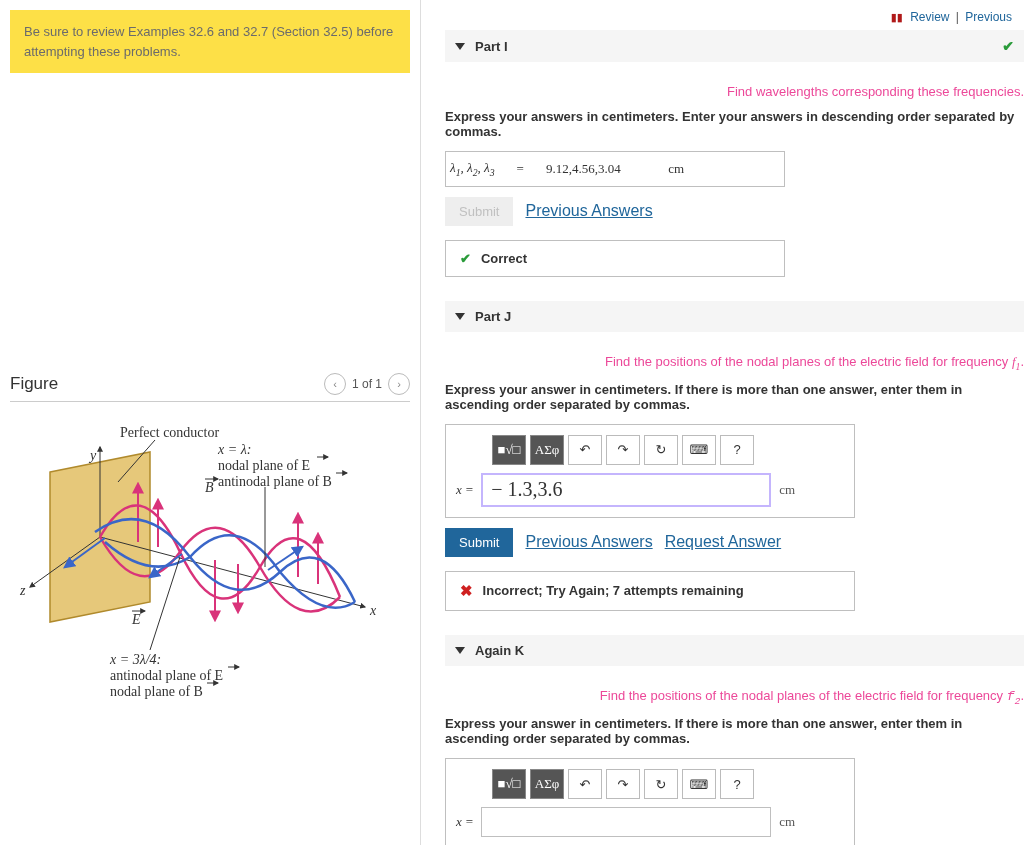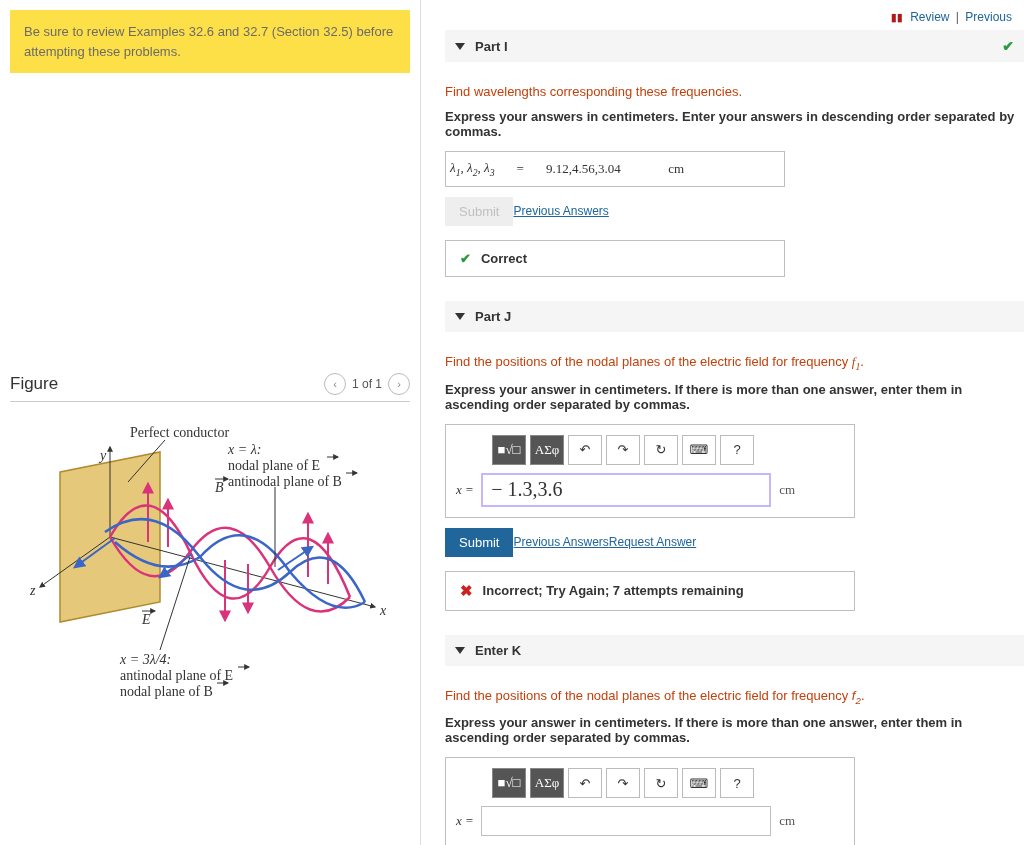--- a/index.html
+++ b/index.html
@@ -13,34 +13,34 @@
   .book-icon { display: inline-block; color: #b01919; margin-right: 4px; font-size: 11px; vertical-align: middle; }
 
   .part-header {
     background: #f5f5f5; padding: 8px 10px; display: flex; align-items: center;
     font-weight: bold; color: #333; margin-top: 6px; position: relative;
   }
   .part-header .chev { width: 0; height: 0; border-left: 5px solid transparent; border-right: 5px solid transparent; border-top: 7px solid #333; margin-right: 10px; }
   .part-header .check-right { margin-left: auto; color: #2a9b3a; font-size: 14px; }
 
   .part-body { padding: 12px 0 18px 0; }
-  .prompt { color: #c2410c; margin: 10px 0; }
+  .prompt { color: #ec4899; margin: 10px 0; text-align: right; }
   .instr { font-weight: bold; color: #333; margin: 8px 0 12px 0; }
 
   .answer-readonly {
     border: 1px solid #bfbfbf; padding: 8px 4px; width: 340px; color: #333;
     display: flex; align-items: center; gap: 22px;
   }
   .answer-readonly .ital { font-style: italic; font-family: 'Times New Roman', serif; }
   .answer-readonly .val { font-family: 'Times New Roman', serif; }
 
-  .btn-row { margin-top: 10px; display: flex; align-items: center; }
+  .btn-row { margin-top: 10px; display: flex; align-items: center; gap: 12px; }
   .btn-submit-disabled { background: #eee; color: #c0c0c0; border: none; padding: 7px 14px; font-size: 13px; cursor: default; }
   .btn-submit { background: #20669b; color: #fff; border: none; padding: 7px 14px; font-size: 13px; cursor: pointer; }
-  .link { color: #20669b; font-size: 12px; text-decoration: underline; cursor: pointer; }
+  .link { color: #20669b; font-size: 16px; text-decoration: underline; cursor: pointer; }
 
   .status-box {
     border: 1px solid #bfbfbf; padding: 10px 14px; width: 340px; margin-top: 14px;
     color: #333; font-weight: bold; display: flex; align-items: center; gap: 10px;
   }
   .status-box.correct .icon { color: #2a9b3a; }
   .status-box.incorrect .icon { color: #cf2020; font-size: 15px; }
   .wide { width: 410px; }
 
   .answer-widget {
@@ -57,21 +57,21 @@
   .tb-btn.sym { font-family: 'Times New Roman', serif; }
   .input-row { display: flex; align-items: center; gap: 8px; }
   .xlabel { font-style: italic; font-family: 'Times New Roman', serif; display: inline-flex; align-items: center; gap: 4px; white-space: nowrap; }
   .text-input {
     border: 2px solid #c4b5fd; padding: 4px 8px; font-size: 20px; width: 290px;
     font-family: 'Times New Roman', serif; color: #333; height: 34px;
   }
   .text-input.empty { border: 1px solid #bfbfbf; font-size: 14px; height: 30px; }
   .unit { color: #555; font-family: 'Times New Roman', serif; }
 
-  .figure-panel { margin-top: 300px; text-align: right; }
+  .figure-panel { margin-top: 300px; }
   .figure-header { display: flex; align-items: center; justify-content: space-between; border-bottom: 1px solid #ccc; padding-bottom: 6px; margin-bottom: 10px; }
   .figure-header h3 { font-weight: normal; font-size: 17px; color: #333; }
   .fig-nav { display: flex; align-items: center; gap: 6px; font-size: 12px; color: #555; }
   .nav-btn { width: 22px; height: 22px; border: 1px solid #bbb; border-radius: 50%; background: #fff; display: flex; align-items: center; justify-content: center; cursor: pointer; color: #888; font-size: 11px; }
 
   .figure-svg { width: 390px; height: 300px; }
   .fig-text { font-family: 'Times New Roman', serif; font-size: 14px; fill: #333; }
   .fig-text-i { font-style: italic; }
 
   sub { font-size: 0.75em; }
@@ -237,25 +237,25 @@
       </div>
 
       <div class="status-box incorrect wide">
         <span class="icon">✖</span>
         <span>Incorrect; Try Again; 7 attempts remaining</span>
       </div>
     </div>
 
     <div class="part-header">
       <div class="chev"></div>
-      <span>Enter K</span>
+      <span>Again K</span>
     </div>
     <div class="part-body">
       <div class="prompt">
-        <span>Find the positions of the nodal planes of the electric field for frequency </span><span style="font-style:italic;font-family:Liberation Sans, sans-serif;margin-top:24px;"><span>f</span><sub>2</sub></span><span>.</span>
+        <span>Find the positions of the nodal planes of the electric field for frequency </span><span style="font-style:italic;font-family:Liberation Mono, monospace;margin-top:24px;"><span>f</span><sub>2</sub></span><span>.</span>
       </div>
       <div class="instr">Express your answer in centimeters. If there is more than one answer, enter them in ascending order separated by commas.</div>
 
       <div class="answer-widget">
         <div class="toolbar">
           <div class="tb-btn sym">■√□</div>
           <div class="tb-btn sym">ΑΣφ</div>
           <div class="tb-btn light">↶</div>
           <div class="tb-btn light">↷</div>
           <div class="tb-btn light">↻</div>

